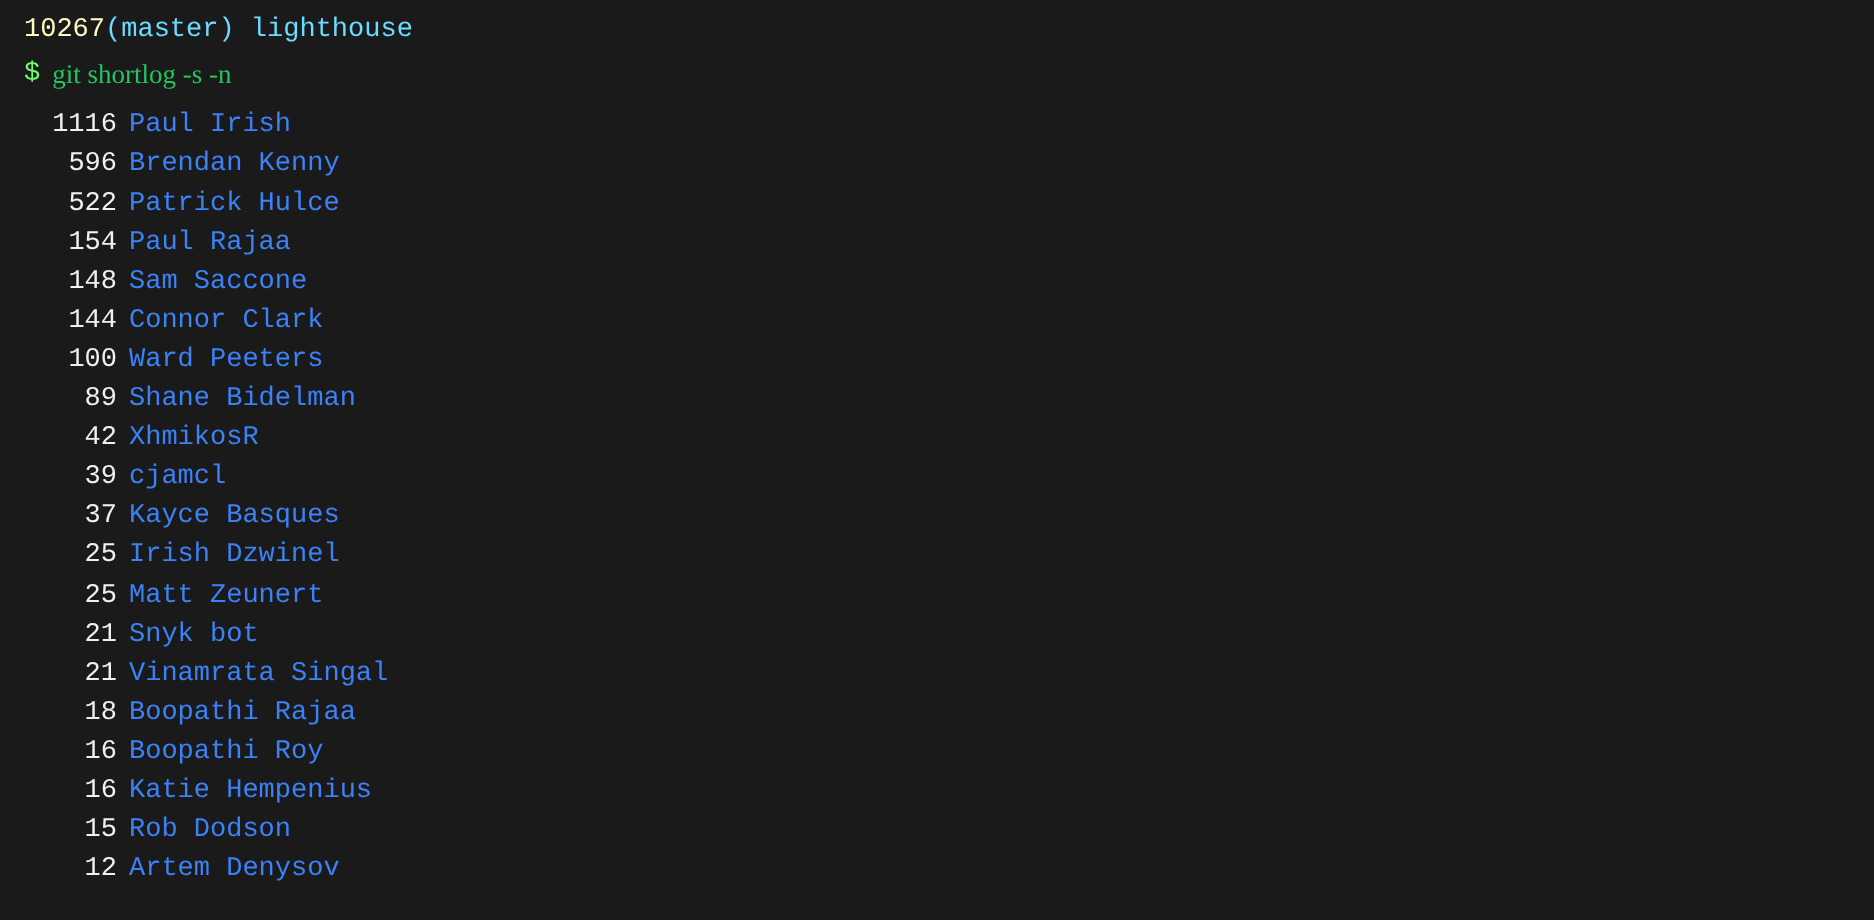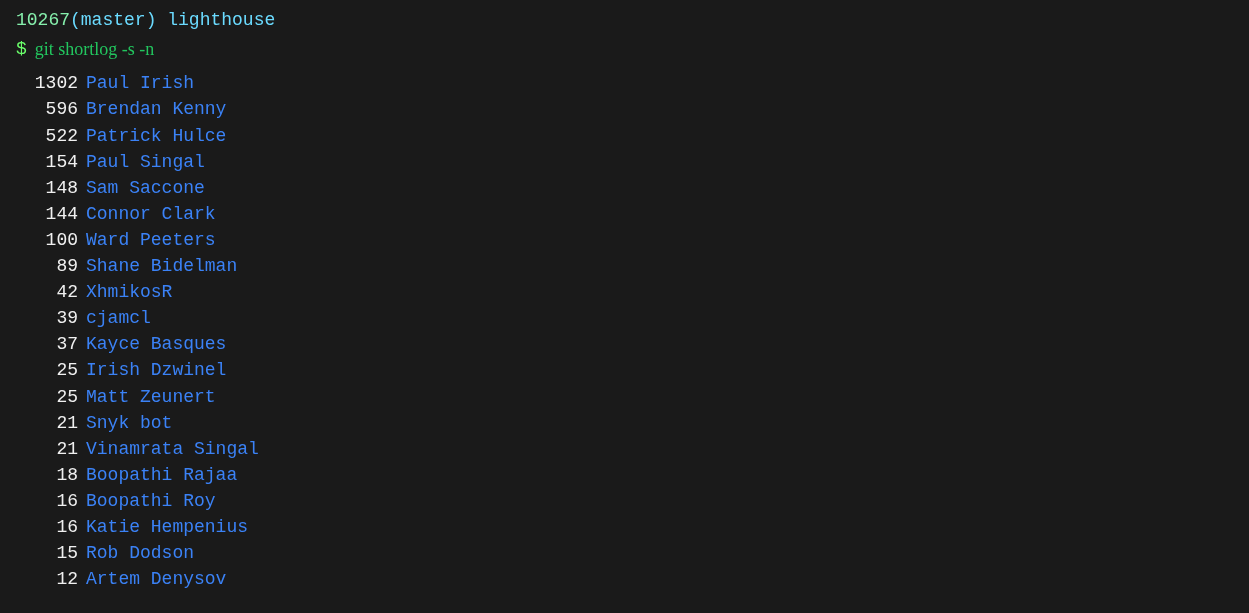--- a/index.html
+++ b/index.html
@@ -25,21 +25,21 @@
       background-color: #1a1a1a;
     }
 
     .title-line {
       display: flex;
       gap: 0;
       margin-bottom: 4px;
     }
 
     .title-count {
-      color: #86efac;
+      color: #fef9c3;
     }
 
     .title-branch {
       color: #6bdbff;
     }
 
     .prompt-line {
       display: flex;
       gap: 8px;
       margin-bottom: 8px;
@@ -78,34 +78,34 @@
   <div class="title-line">
     <span class="title-count">10267</span>
     <span class="title-branch"> (master) lighthouse</span>
   </div>
   <div class="prompt-line">
     <span class="prompt-dollar">$</span>
     <span class="prompt-cmd">git shortlog -s -n</span>
   </div>
   <div id="entries-container">
   <div class="entry-row">
-        <span class="entry-count">1302</span>
+        <span class="entry-count">1116</span>
         <span class="entry-name">Paul Irish</span>
       </div>
       <div class="entry-row">
         <span class="entry-count"> 596</span>
         <span class="entry-name">Brendan Kenny</span>
       </div>
       <div class="entry-row">
         <span class="entry-count"> 522</span>
         <span class="entry-name">Patrick Hulce</span>
       </div>
       <div class="entry-row">
         <span class="entry-count"> 154</span>
-        <span class="entry-name">Paul Singal</span>
+        <span class="entry-name">Paul Rajaa</span>
       </div>
       <div class="entry-row">
         <span class="entry-count"> 148</span>
         <span class="entry-name">Sam Saccone</span>
       </div>
       <div class="entry-row">
         <span class="entry-count"> 144</span>
         <span class="entry-name">Connor Clark</span>
       </div>
       <div class="entry-row">

